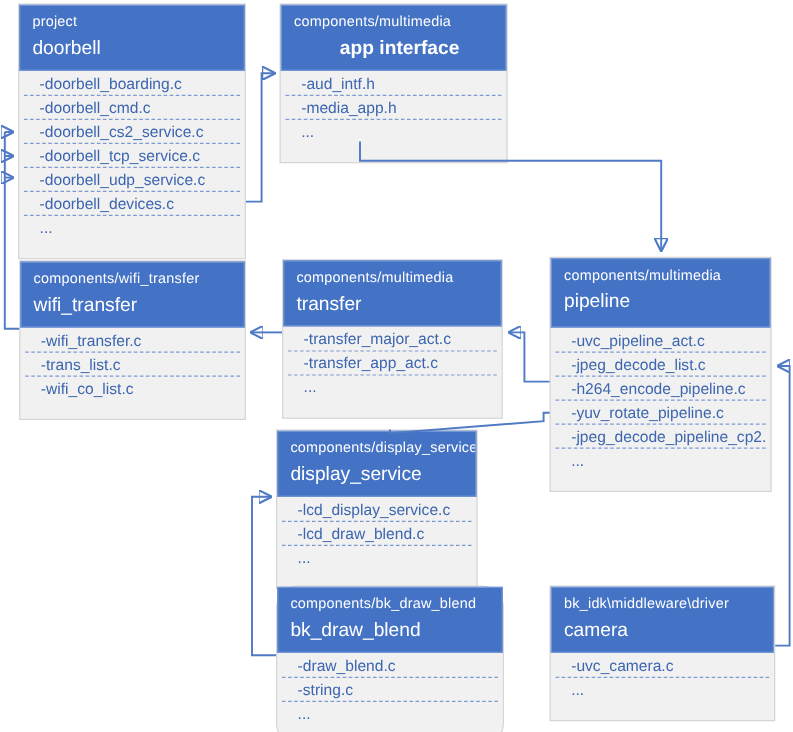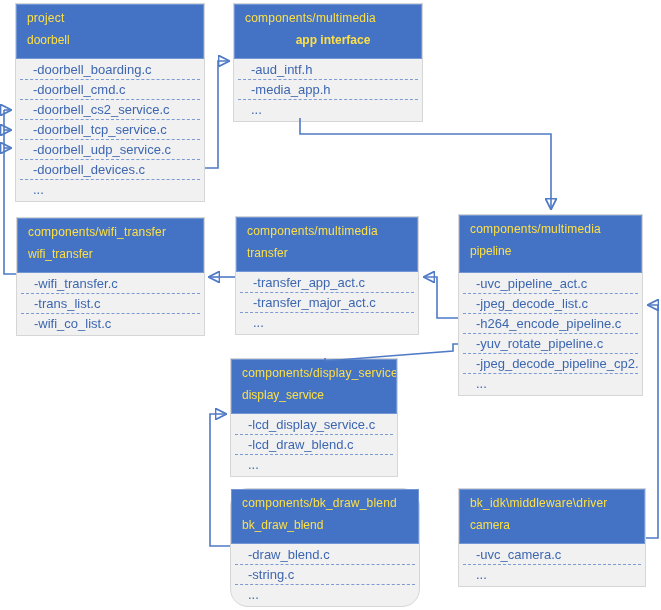--- a/index.html
+++ b/index.html
@@ -3,26 +3,26 @@
 <meta charset="utf-8">
 <style>
   html,body{margin:0;padding:0;background:#ffffff;}
   #canvas{
     position:relative;width:661px;height:610px;background:#ffffff;
     font-family:"Liberation Sans",sans-serif;overflow:hidden;
   }
   .box{position:absolute;background:#f1f1f1;border:1px solid #d6d6d6;box-sizing:border-box;}
   .box-header{
     background:#4472c4;border:1px solid #7396d5;box-sizing:border-box;
-    height:55px;color:#fde047;padding:6px 0 0 10px;overflow:hidden;
+    height:55px;color:#ffffff;padding:6px 0 0 10px;overflow:hidden;
   }
   .box-path{display:block;font-size:12px;letter-spacing:0.2px;line-height:15px;}
-  .box-title{display:block;font-size:12px;line-height:19px;margin-top:5px;}
+  .box-title{display:block;font-size:16px;line-height:19px;margin-top:5px;}
   .bold-title{font-weight:bold;text-align:center;}
-  .box-body{padding:1px 0 2px 0;}
+  .box-body{padding:1px 0 16px 0;}
   .file-row{
     color:#3d66b0;font-size:13px;line-height:14px;padding:3px 4px 2px 13px;
     margin:0 4px;white-space:nowrap;overflow:hidden;
   }
   .file-row + .file-row{border-top:1px dashed #7c9ad4;}
   #wires{position:absolute;left:0;top:0;width:661px;height:610px;pointer-events:none;}
   #wires path{stroke:#4f7ac6;stroke-width:1.6;fill:none;}
 </style>
 </head>
 <body>
@@ -68,22 +68,22 @@
         <div class="file-row">-wifi_co_list.c</div>
       </div>
   </div>
 
   <div class="box" style="left:235px;top:216px;width:184px;">
     <div class="box-header">
       <span class="box-path">components/multimedia</span>
       <span class="box-title">transfer</span>
     </div>
     <div class="box-body">
+        <div class="file-row">-transfer_major_act.c</div>
         <div class="file-row">-transfer_app_act.c</div>
-        <div class="file-row">-transfer_major_act.c</div>
         <div class="file-row">...</div>
       </div>
   </div>
 
   <div class="box" style="left:458px;top:214px;width:185px;">
     <div class="box-header" style="height:58px;">
       <span class="box-path">components/multimedia</span>
       <span class="box-title">pipeline</span>
     </div>
     <div class="box-body">

